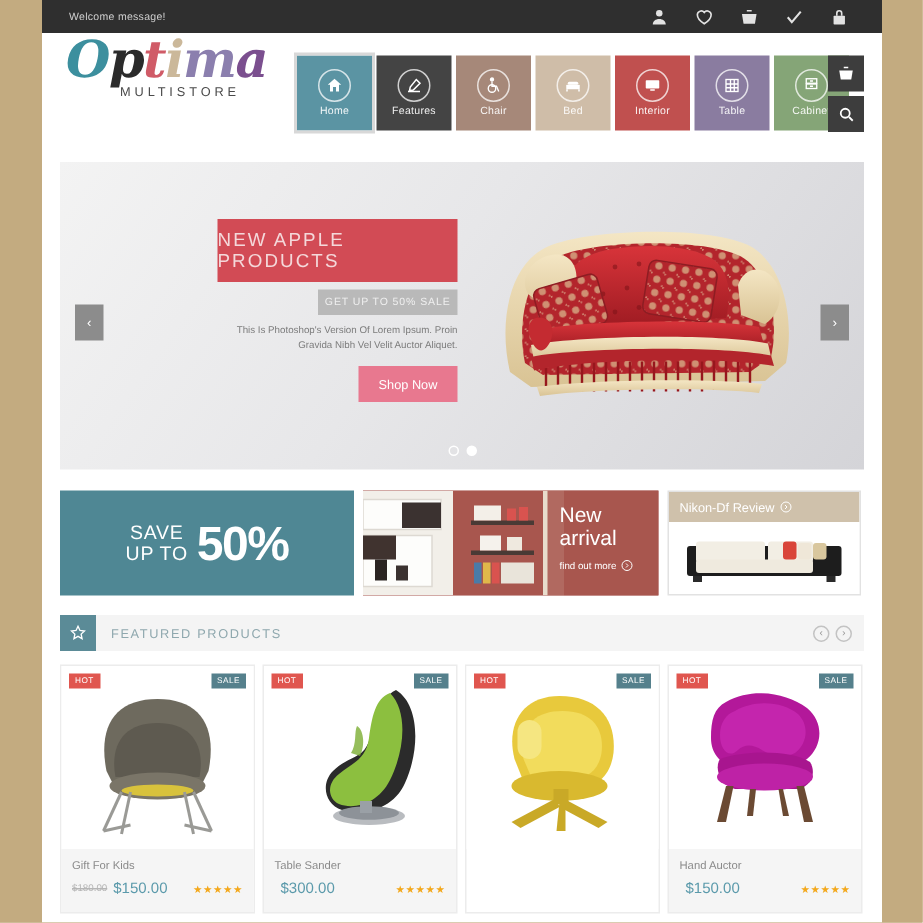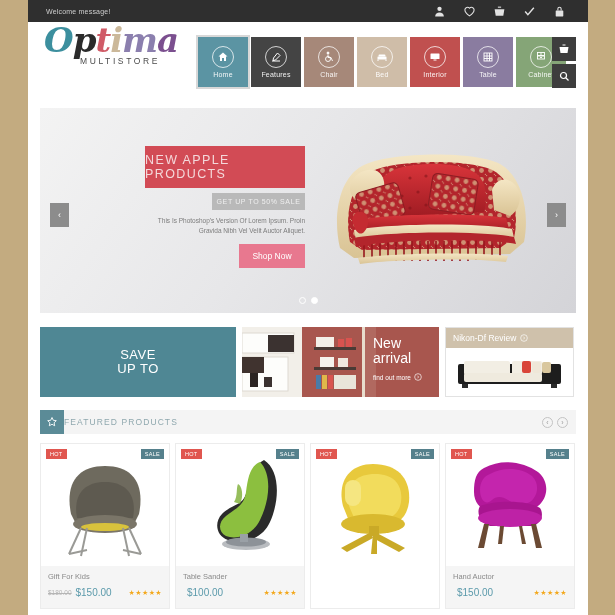--- a/index.html
+++ b/index.html
@@ -102,21 +102,21 @@
   .new-overlay {
     position: absolute; right: 0; top: 0; width: 74px; height: 100%;
     background: rgba(168,86,78,.86); color: #fff; padding: 9px 8px 0 8px;
   }
   .new-overlay .nt { font-size: 14px; line-height: 15px; font-weight: 300; }
   .new-overlay .nm { font-size: 6.5px; margin-top: 7px; display: flex; align-items: center; gap: 3px; }
 
   
   .feat-bar { position: absolute; left: 40px; top: 410px; width: 536px; height: 24px; background: #f4f4f4; display: flex; align-items: center; }
   .feat-star { width: 24px; height: 24px; background: #5b8b97; color: #fff; display: flex; align-items: center; justify-content: center; }
-  .feat-title { font-size: 8.5px; color: #8fa8ae; letter-spacing: 1.1px; }
+  .feat-title { font-size: 8.5px; color: #8fa8ae; letter-spacing: 1.1px; margin-left: 10px; }
   .feat-navs { margin-left: auto; display: flex; gap: 4px; margin-right: 8px; }
   .feat-nav { width: 11px; height: 11px; border-radius: 50%; border: 1px solid #c3c3c3; color: #9a9a9a; font-size: 7px; display: flex; align-items: center; justify-content: center; cursor: pointer; }
 
   
   .grid { position: absolute; left: 40px; top: 443px; width: 536px; display: flex; gap: 5px; }
   .card { width: 130px; background: #fff; border: 1px solid #ececec; position: relative; }
   .card-img { height: 122px; position: relative; background: #fff; overflow: hidden; }
   .badge { position: absolute; top: 5px; font-size: 5.5px; color: #fff; padding: 2px 4px; letter-spacing: .3px; }
   .badge.hot { left: 5px; background: #e0564f; }
   .badge.sale { right: 5px; background: #55808c; }
@@ -329,20 +329,21 @@
     </div>
   </div>
 
   <div class="promos">
     <a class="promo promo-save">
       <div class="save-stack">
         <div class="save-small">
           <div>SAVE</div>
           <div>UP TO</div>
         </div>
+        <div class="save-big">50%</div>
       </div>
     </a>
 
     <a class="promo promo-new">
       <svg width="197" height="70" viewBox="0 0 197 70">
         <rect width="197" height="70" fill="#a8564e"></rect>
         <rect x="0" y="0" width="60" height="70" fill="#f2efe9"></rect>
         <rect x="0" y="6" width="52" height="20" fill="#fdfdfb" stroke="#ddd9d2"></rect>
         <rect x="26" y="8" width="26" height="17" fill="#3b3230"></rect>
         <rect x="0" y="30" width="46" height="34" fill="#fdfdfb" stroke="#ddd9d2"></rect>
@@ -456,21 +457,21 @@
           <path d="M62 40 C66 42 68 52 64 60 L58 58 C62 52 60 44 62 40 Z" fill="#7cae33" opacity=".8"></path>
           <ellipse cx="70" cy="100" rx="24" ry="6" fill="#b9bcc0"></ellipse>
           <ellipse cx="70" cy="98" rx="20" ry="4.5" fill="#8d9298"></ellipse>
           <rect x="64" y="90" width="8" height="8" fill="#9aa0a6"></rect>
         </svg>
       </div>
       <div class="card-info">
         <div class="p-name">Table Sander</div>
         <div class="p-row">
           <span class="p-old"></span>
-          <span class="p-new">$100.00</span>
+          <span class="p-new">$300.00</span>
           <span class="stars">★★★★★</span>
         </div>
       </div>
     </div>
 
     <div class="card">
       <div class="card-img">
         <span class="badge hot">HOT</span>
         <span class="badge sale">SALE</span>
         <svg width="128" height="122" viewBox="0 0 128 122">

